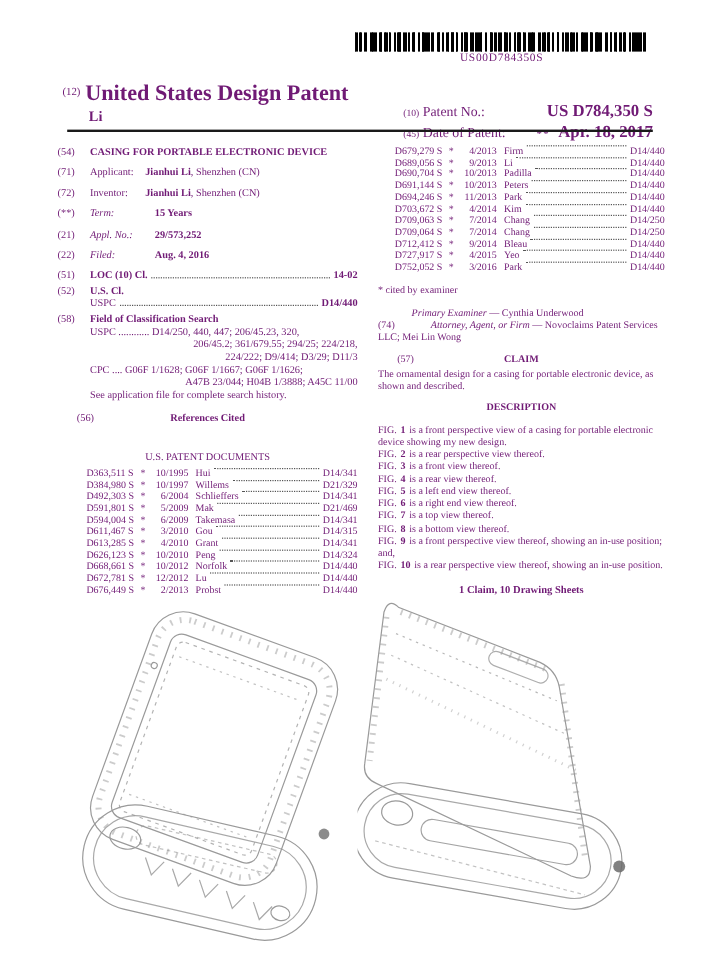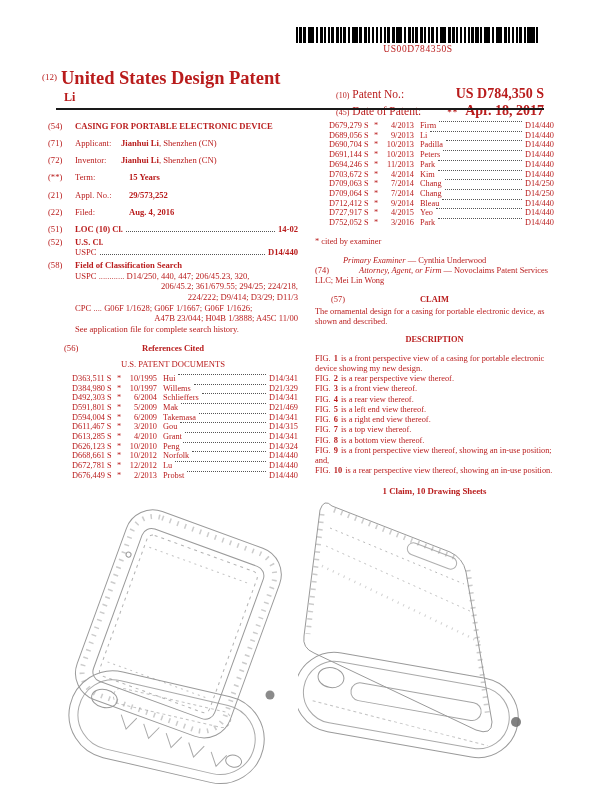--- a/index.html
+++ b/index.html
@@ -1,30 +1,30 @@
 <!DOCTYPE html>
 <html><head>
 <meta charset="utf-8">
 <style>
   html,body{margin:0;padding:0;background:#fff;}
   .page{position:relative;width:600px;height:800px;background:#fff;overflow:hidden;
-        font-family:"Liberation Serif", serif;color:#b91c1c;border-radius:29px;}
+        font-family:"Liberation Serif", serif;color:#701a75;border-radius:29px;}
 
   
   .barcode-wrap{position:absolute;top:27px;left:296px;width:244px;text-align:center;}
   .barcode{height:16px;width:244px;
     background:
       repeating-linear-gradient(90deg,#000 0 2px,rgba(0,0,0,0) 2px 4px),
       repeating-linear-gradient(90deg,#000 0 1px,rgba(0,0,0,0) 1px 7px),
       repeating-linear-gradient(90deg,rgba(0,0,0,0) 0 3px,#000 3px 5px,rgba(0,0,0,0) 5px 11px);
   }
   .barcode-text{font-size:9.5px;letter-spacing:.6px;margin-top:1px;}
 
   
-  .header{position:absolute;top:68px;left:42px;right:56px;display:flex;justify-content:space-between;}
+  .header{position:absolute;top:68px;left:52px;right:56px;display:flex;justify-content:space-between;}
   .h-kind{font-size:9px;margin-right:4px;position:relative;top:-4px;}
   .h-title{font-size:18.5px;font-weight:bold;white-space:nowrap;}
   .h-inventor{font-weight:bold;font-size:12px;margin:1px 0 0 22px;}
   .h-right{min-width:208px;margin-top:18px;}
   .h-row{display:flex;align-items:baseline;margin-bottom:1px;}
   .h-code{font-size:8px;margin-right:3px;}
   .h-label{font-weight:normal;font-size:11.5px;}
   .h-fill{flex:1;}
   .h-stars{font-size:9px;font-weight:bold;margin-right:7px;letter-spacing:1px;}
   .h-val{font-weight:bold;font-size:14px;white-space:nowrap;}
@@ -35,29 +35,29 @@
   .col-l{width:250px;font-size:8.6px;line-height:1.24;}
   .col-r{width:239px;font-size:8.4px;line-height:1.22;}
   b{font-weight:bold;}
   i{font-style:italic;margin-left:28px;}
 
   .entry{display:flex;margin-bottom:6.5px;}
   .entry .code{width:27px;flex:none;}
   .entry .body{flex:1;}
   .lab{display:inline-block;}
   .lab.w44{min-width:46px;}
-  .lab.w52{min-width:54px;}
+  .lab.w52{min-width:54px;font-style:italic;}
   .flexline{display:flex;align-items:baseline;}
   .leader{flex:1;border-bottom:1px dotted #555;margin:0 3px 2px;min-width:8px;}
   .rline{text-align:right;}
   .tight{margin-bottom:2px;}
 
   .center-head{position:relative;text-align:center;margin-top:8px;}
   .center-head .code{position:absolute;left:16px;top:0;font-weight:normal;}
-  .subhead{text-align:center;margin-top:6px;}
+  .subhead{text-align:center;margin-top:22px;}
 
   .cit-table{margin-top:4px;padding-left:24px;}
   .col-r .cit-table{padding-left:14px;margin-top:0;}
   .cit-row{display:flex;align-items:flex-start;line-height:1.17;font-size:8.3px;}
   .cit-no{width:45px;flex:none;}
   .cit-star{width:9px;flex:none;}
   .cit-date{width:31px;flex:none;text-align:right;margin-right:6px;}
   .cit-name{flex:none;}
   .cit-cls{flex:none;}
 

